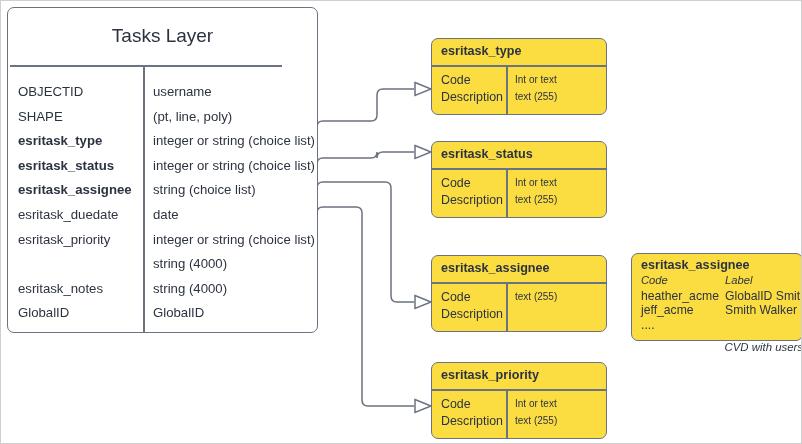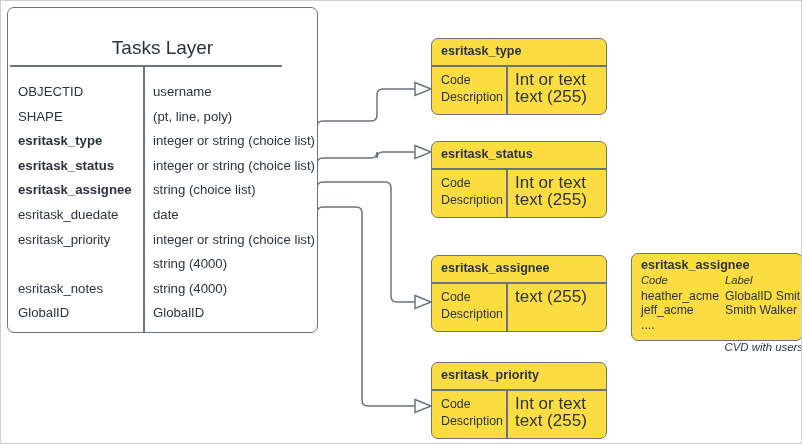--- a/index.html
+++ b/index.html
@@ -27,21 +27,21 @@
     width: 311px;
     height: 326px;
     background: #ffffff;
     border: 1.6px solid #6b7280;
     border-radius: 7px;
     box-sizing: border-box;
   }
   .entity-title {
     position: absolute;
     left: 0;
-    top: 12px;
+    top: 0;
     width: 100%;
     height: 56px;
     line-height: 56px;
     text-align: center;
     font-size: 19px;
     color: #2c3340;
   }
   .entity-title-rule {
     position: absolute;
     left: 2px;
@@ -120,21 +120,21 @@
     position: absolute;
     left: 9px;
     top: 33px;
     font-size: 12.4px;
     line-height: 16.5px;
   }
   .dbox-col-right {
     position: absolute;
     left: 83px;
     top: 33px;
-    font-size: 17px;
+    font-size: 10px;
     line-height: 16.5px;
     white-space: nowrap;
   }
 
   
   .cvd {
     position: absolute;
     left: 630px;
     top: 252px;
     width: 172px;

